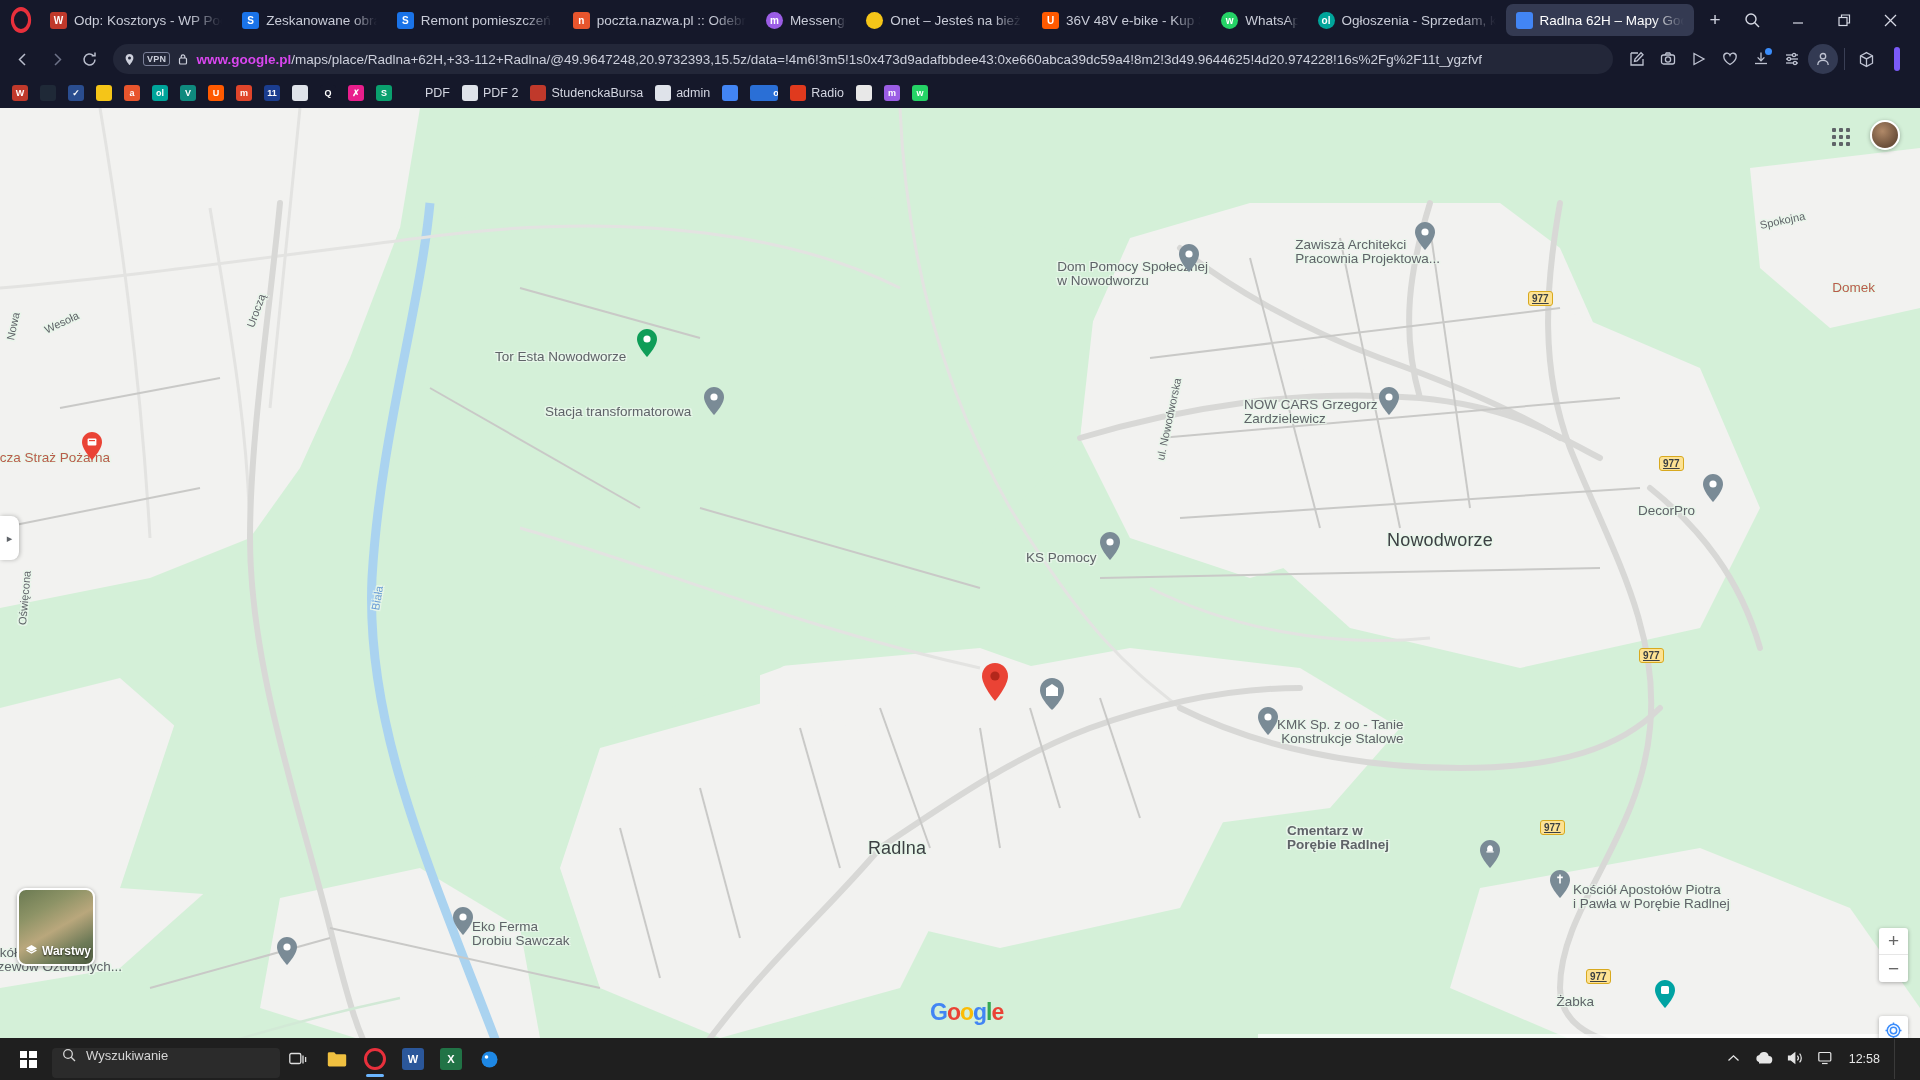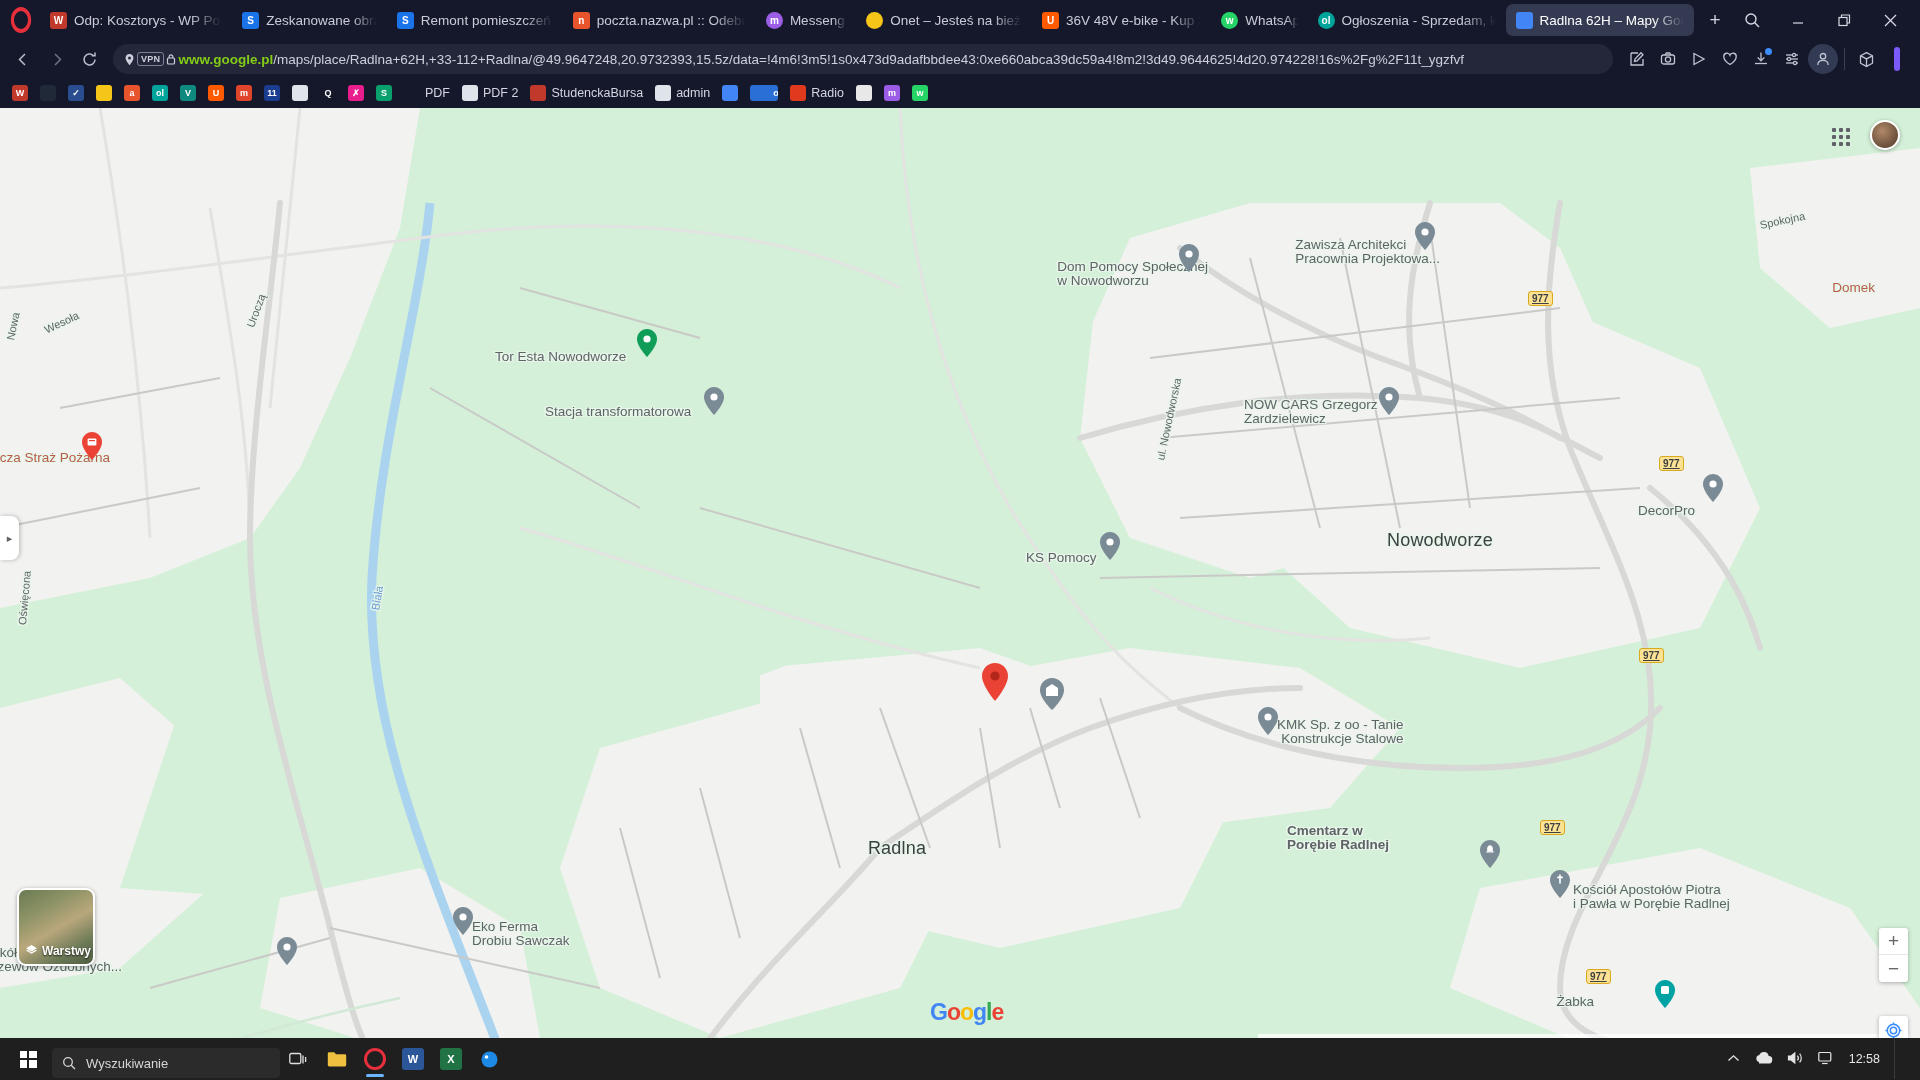--- a/index.html
+++ b/index.html
@@ -108,30 +108,30 @@
   }
   .nav-btn.disabled { color: #6d7288; }
   #url-field {
     flex: 1 1 auto;
     height: 30px;
     margin: 12px 6px;
     border-radius: 16px;
     background: #232739;
     display: flex; align-items: center;
     padding: 0 10px;
-    gap: 1px;
+    gap: 7px;
     overflow: hidden;
   }
   #url-text {
     font-size: 13.5px;
     color: #cdd0dc;
     white-space: nowrap;
     overflow: hidden;
   }
-  #url-text .host { color: #84cc16; font-weight: bold; }
+  #url-text .host { color: #d946ef; font-weight: bold; }
   .vpn-badge {
     font-size: 9px; font-weight: bold;
     color: #cdd0dc;
     border: 1px solid #7b8098;
     border-radius: 3px;
     padding: 1px 3px;
     letter-spacing: 0.3px;
   }
   #addr-right { display: flex; align-items: center; gap: 1px; }
   .addr-icon {
@@ -324,21 +324,21 @@
     width: 17px; height: 17px;
     display: grid; grid-template-columns: 1fr 1fr; grid-template-rows: 1fr 1fr;
     gap: 2px;
   }
   #win-logo span { background: #fff; display:block; }
   #tb-search {
     height: 30px; width: 228px;
     margin-left: 2px;
     background: #2b2b2b;
     border-radius: 4px;
-    display: flex; align-items: center; gap: 10px;
+    display: flex; align-items: flex-start; gap: 10px;
     padding: 0 10px;
     font-size: 13px; color: #d6d6d6; margin-top: 8px;
   }
   .tb-icon {
     width: 38px; height: 40px;
     display: flex; align-items: center; justify-content: center;
     position: relative;
   }
   .tb-app {
     width: 22px; height: 22px; border-radius: 3px;

